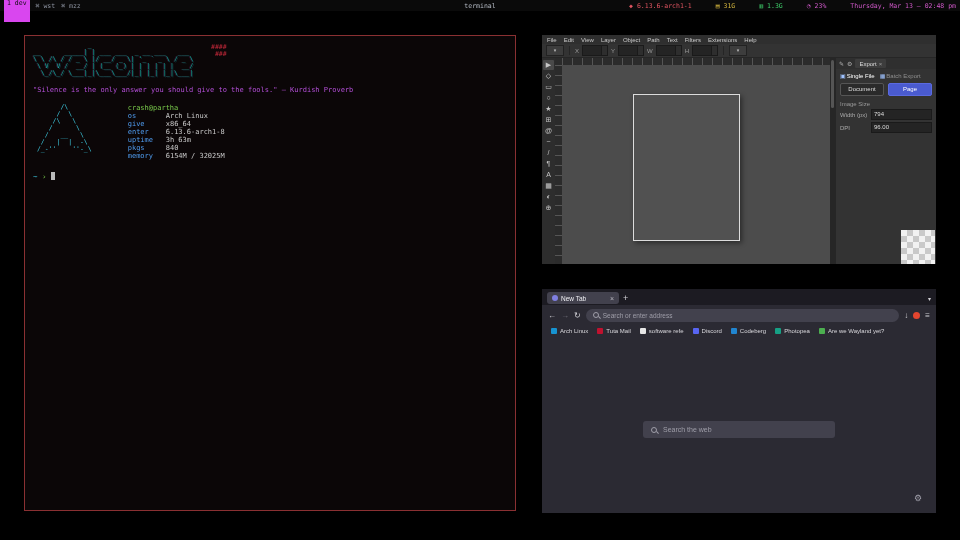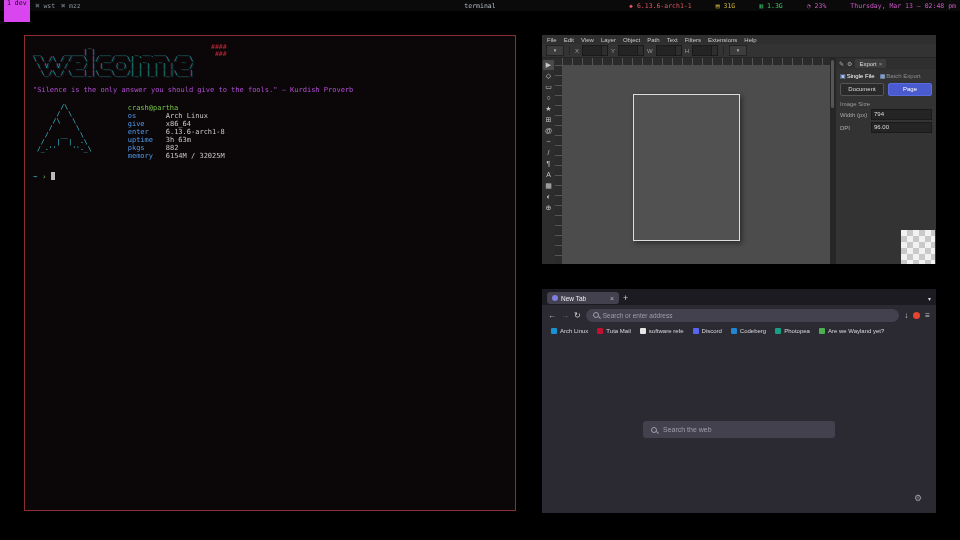--- a/index.html
+++ b/index.html
@@ -156,21 +156,21 @@
     /      \
    /   __   \
   /   |  |  -\
  /_-''    ''-_\</pre>
     <div class="frows">
       <div class="frow"><span class="flabel fuser">crash@partha</span></div>
       <div class="frow"><span class="flabel">os</span><span class="fvalue">Arch Linux</span></div>
       <div class="frow"><span class="flabel">give</span><span class="fvalue">x86_64</span></div>
       <div class="frow"><span class="flabel">enter</span><span class="fvalue">6.13.6-arch1-8</span></div>
       <div class="frow"><span class="flabel">uptime</span><span class="fvalue">3h 63m</span></div>
-      <div class="frow"><span class="flabel">pkgs</span><span class="fvalue">882</span></div>
+      <div class="frow"><span class="flabel">pkgs</span><span class="fvalue">840</span></div>
       <div class="frow"><span class="flabel">memory</span><span class="fvalue">6154M / 32025M</span></div>
     </div>
   </div>
   <div class="promptline">
     <span class="p-path">~</span>
     <span class="p-arrow">›</span><span class="cursor"></span>
   </div>
 </div>
 
 <div class="ink">

